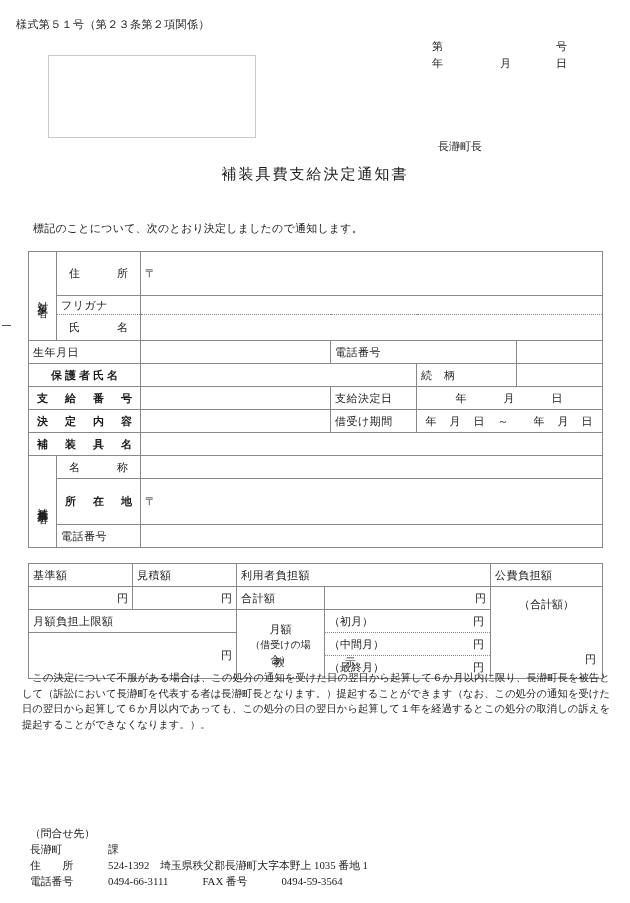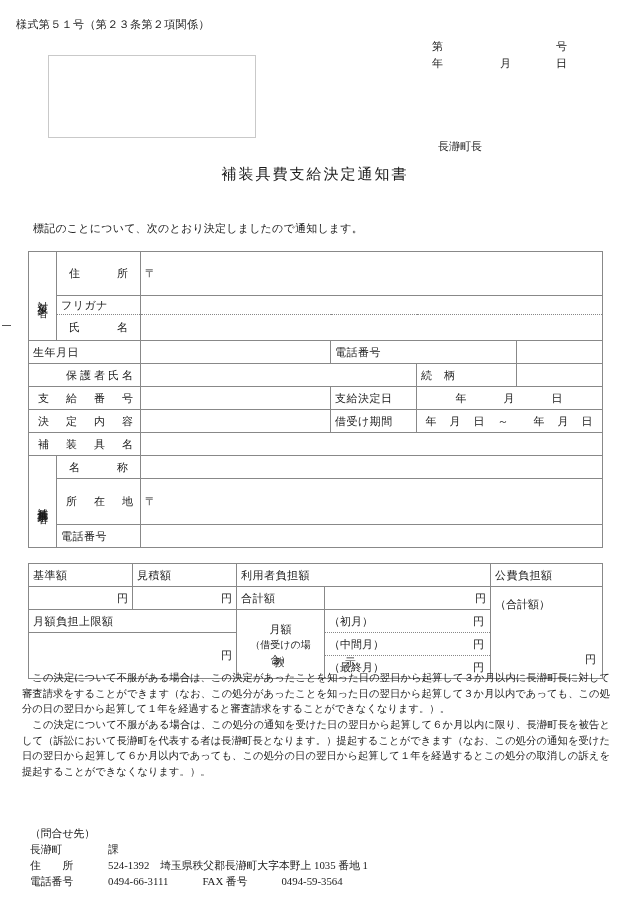--- a/index.html
+++ b/index.html
@@ -118,24 +118,25 @@
     letter-spacing: 0.5px;
     white-space: nowrap;
   }
   .lbl-sp {
     text-align: center;
     white-space: nowrap;
     letter-spacing: 5px;
     text-indent: 5px;
   }
   .lbl-sp3 {
-    text-align: right;
+    text-align: center;
     white-space: nowrap;
     letter-spacing: 3px;
     text-indent: 3px;
+    font-weight: bold;
   }
   .vert {
     writing-mode: vertical-rl;
     text-orientation: upright;
     text-align: center;
     letter-spacing: 3px;
     white-space: nowrap;
     padding: 3px 0;
     margin: 0 auto;
   }
@@ -154,21 +155,21 @@
     text-align: right;
     padding-right: 6px;
   }
   .yen-bottom-right {
     text-align: right;
     padding-right: 6px;
     vertical-align: bottom;
     padding-bottom: 2px;
   }
   .topleft {
-    text-align: left;
+    text-align: center;
     vertical-align: top;
     padding-top: 2px;
     margin-top: 20px;
   }
   .dates {
     text-align: center;
     letter-spacing: 1px;
     white-space: nowrap;
   }
 
@@ -387,21 +388,20 @@
     </tbody>
   </table>
 
   <div class="kyoji-head">
     <span>教</span>
     <span class="k2"></span>
     <span>示</span>
   </div>
 
   <div class="kyoji-body">
-    <p>この決定について不服がある場合は、この決定があったことを知った日の翌日から起算して３か月以内に長瀞町長に対して審査請求をすることができます（なお、この処分があったことを知った日の翌日から起算して３か月以内であっても、この処分の日の翌日から起算して１年を経過すると審査請求をすることができなくなります。）。</p>
     <p>この決定について不服がある場合は、この処分の通知を受けた日の翌日から起算して６か月以内に限り、長瀞町長を被告として（訴訟において長瀞町を代表する者は長瀞町長となります。）提起することができます（なお、この処分の通知を受けた日の翌日から起算して６か月以内であっても、この処分の日の翌日から起算して１年を経過するとこの処分の取消しの訴えを提起することができなくなります。）。</p>
   </div>
 
   <div class="contact">
     <div class="crow">
       <span>（問合せ先）</span>
     </div>
     <div class="crow">
       <span class="ck">長瀞町</span>
       <span class="cv">課</span>

